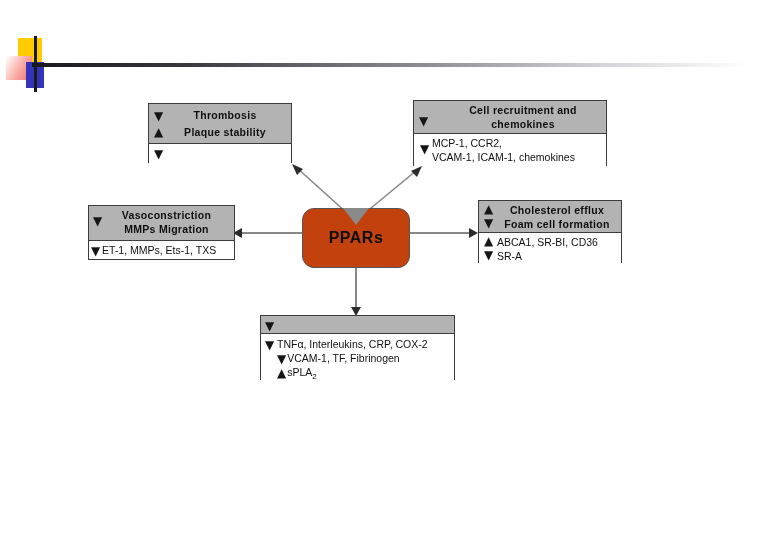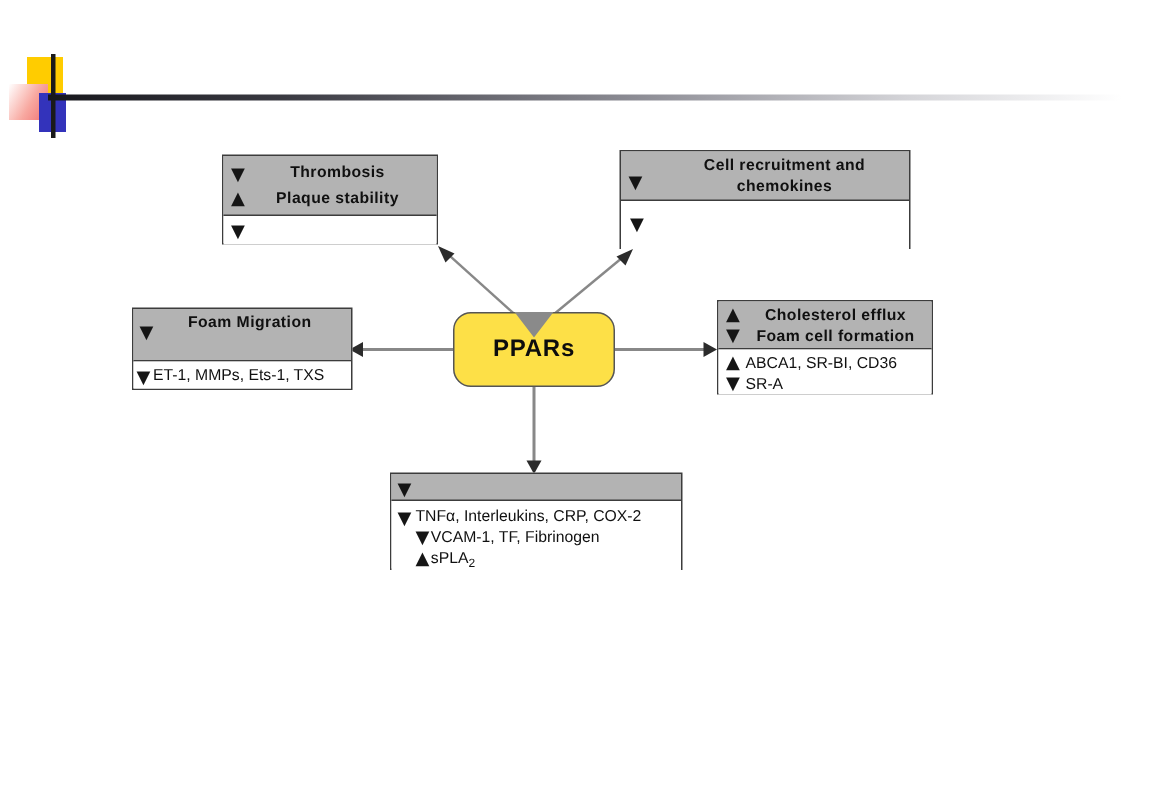--- a/index.html
+++ b/index.html
@@ -117,23 +117,23 @@
     vertical-align: -1px;
     margin-right: 1px;
   }
 
   
   #ppars-node {
     position: absolute;
     left: 302px;
     top: 208px;
     width: 108px;
-    height: 50px;
-    box-sizing: border-box;
-    background: #fde047;
+    height: 60px;
+    box-sizing: border-box;
+    background: #c2410c;
     border: 1px solid #555555;
     border-radius: 12px;
     display: flex;
     align-items: center;
     justify-content: center;
   }
   #ppars-label {
     font-size: 16px;
     font-weight: bold;
     color: #0d0d0d;
@@ -229,27 +229,30 @@
   </div>
 
   <div class="dbox" style="left:413px; top:100px; width:194px; height:66px;">
     <div class="hdr" style="height:33px; padding:2px 6px 0 32px;">
       <div class="title-line">Cell recruitment and</div>
       <span class="amark" style="left:5px; top:15px;">▼</span>
       <div class="title-line">chemokines</div>
     </div>
     <div class="bdy" style="height:32px; padding:2px 4px 0 18px;">
       <span class="amark" style="left:6px; top:10px;">▼</span>
+      <div class="body-line">MCP-1, CCR2,</div>
+      <div class="body-line">VCAM-1, ICAM-1, chemokines</div>
     </div>
   </div>
 
   <div class="dbox" style="left:88px; top:205px; width:147px; height:55px;">
     <div class="hdr" style="height:35px; padding:2px 6px 0 16px;">
       <span class="amark" style="left:4px; top:10px;">▼</span>
-      <div class="title-line">Foam  Migration</div>
+      <div class="title-line">Vasoconstriction</div>
+      <div class="title-line">MMPs  Migration</div>
     </div>
     <div class="bdy" style="height:18px; padding:2px 4px 0 13px;">
       <span class="amark" style="left:2px; top:5px;">▼</span>
       <div class="body-line">ET-1, MMPs, Ets-1, TXS</div>
     </div>
   </div>
 
   <div class="dbox" style="left:478px; top:200px; width:144px; height:63px;">
     <div class="hdr" style="height:32px; padding:2px 4px 0 18px;">
       <span class="amark" style="left:5px; top:3px;">▲</span>

